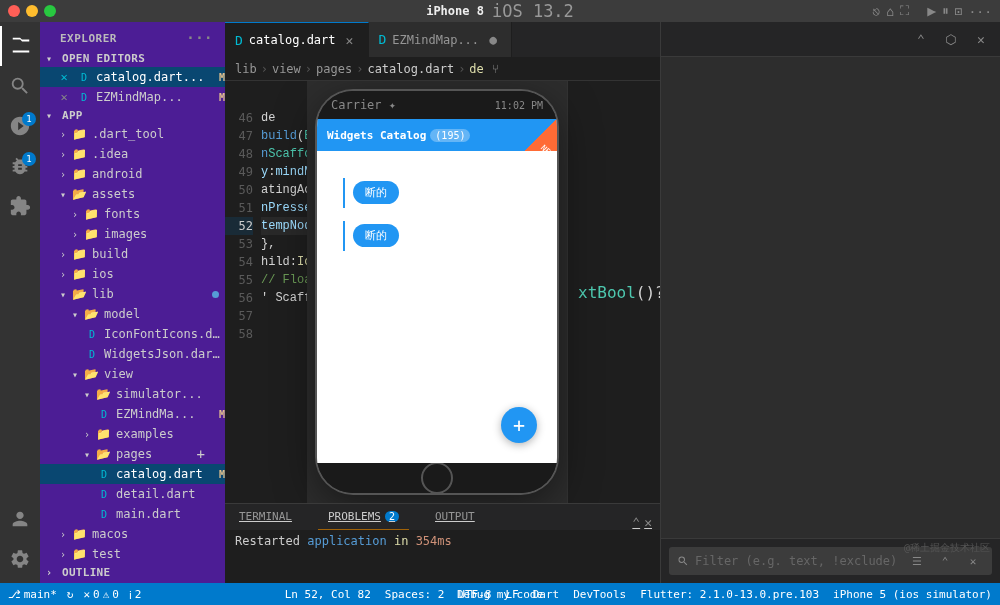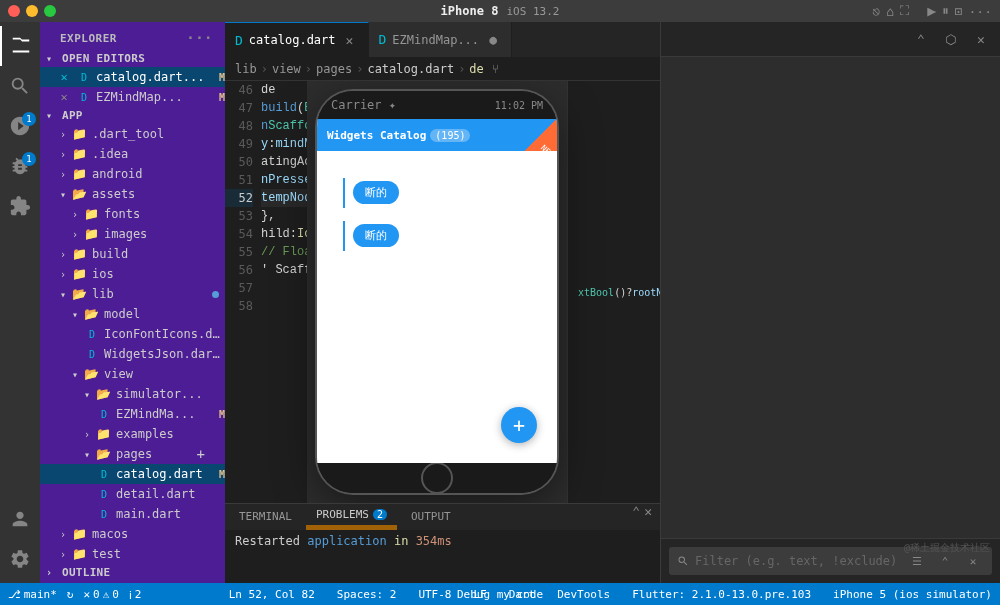--- a/index.html
+++ b/index.html
@@ -288,20 +288,21 @@
       overflow: hidden;
       display: flex;
       flex-direction: column;
       max-width: 400px;
     }
 
     .code-content {
       flex: 1;
       display: flex;
       overflow: hidden;
+      margin-top: 28px;
     }
 
     .line-numbers {
       width: 36px;
       background: #1e1e1e;
       color: #5a5a5a;
       font-size: 12px;
       line-height: 18px;
       text-align: right;
       padding: 0 8px 0 0;
@@ -460,59 +461,60 @@
     }
 
     
     .right-code-panel {
       flex: 1;
       background: #1e1e1e;
       display: flex;
       align-items: center;
       padding-left: 10px;
       font-family: Consolas, monospace;
-      font-size: 10px;
+      font-size: 16px;
       color: #d4d4d4;
       border-left: 1px solid #333;
       overflow: hidden;
     }
 
     
     .terminal-area {
       height: 80px;
       background: #1e1e1e;
       border-top: 1px solid #3a3a3a;
       display: flex;
       flex-direction: column;
       flex-shrink: 0;
     }
 
     .terminal-tabs {
       display: flex;
-      align-items: flex-start;
+      align-items: flex-end;
       background: #252526;
       height: 26px;
-      gap: 4px;
+      gap: 16px;
       padding: 0 4px;
+      text-decoration: underline;
     }
 
     .terminal-tab {
       padding: 0 10px;
       height: 26px;
       display: flex;
       align-items: center;
       font-size: 11px;
       color: #969696;
       cursor: pointer;
       border-bottom: 1px solid transparent;
     }
 
     .terminal-tab.active {
       color: #cccccc;
-      border-bottom: 5px solid #a16207;
+      border-bottom: 1px solid #a16207;
     }
 
     .terminal-badge {
       background: #007acc;
       color: white;
       border-radius: 10px;
       padding: 0 4px;
       font-size: 10px;
       margin-left: 4px;
     }
@@ -535,21 +537,21 @@
       display: flex;
       align-items: center;
       justify-content: space-between;
       padding: 0 8px;
       flex-shrink: 0;
       font-size: 11px;
       color: white;
     }
 
     .status-left { display: flex; align-items: center; gap: 10px; }
-    .status-right { display: flex; align-items: center; gap: 22px; }
+    .status-right { display: flex; align-items: center; gap: 14px; }
 
     .status-item { display: flex; align-items: center; gap: 3px; }
 
     
     .right-panel {
       width: 340px;
       background: #1e1e1e;
       border-left: 1px solid #3a3a3a;
       display: flex;
       flex-direction: column;
@@ -650,21 +652,21 @@
 <div class="app-container">
 
   <div class="title-bar">
     <div class="title-bar-buttons">
       <div class="title-btn btn-close"></div>
       <div class="title-btn btn-min"></div>
       <div class="title-btn btn-max"></div>
     </div>
     <div class="title-bar-center">
       <span style="font-weight:600;color:#eee;font-size:12px;">iPhone 8</span>
-      <span style="color:#999;font-size:11px;">iOS 13.2</span>
+      <span style="color:#999;font-size:17px;">iOS 13.2</span>
     </div>
     <div class="title-bar-right">
       <span style="color:#888;font-size:13px;cursor:pointer;">⎋</span>
       <span style="color:#888;font-size:13px;cursor:pointer;">⌂</span>
       <span style="color:#888;font-size:13px;cursor:pointer;">⛶</span>
       <span style="color:#888;font-size:15px;cursor:pointer;margin-left:12px;">▶</span>
       <span style="color:#888;font-size:13px;cursor:pointer;">⏸</span>
       <span style="color:#888;font-size:13px;cursor:pointer;">⊡</span>
       <span style="color:#888;font-size:13px;cursor:pointer;">···</span>
     </div>

